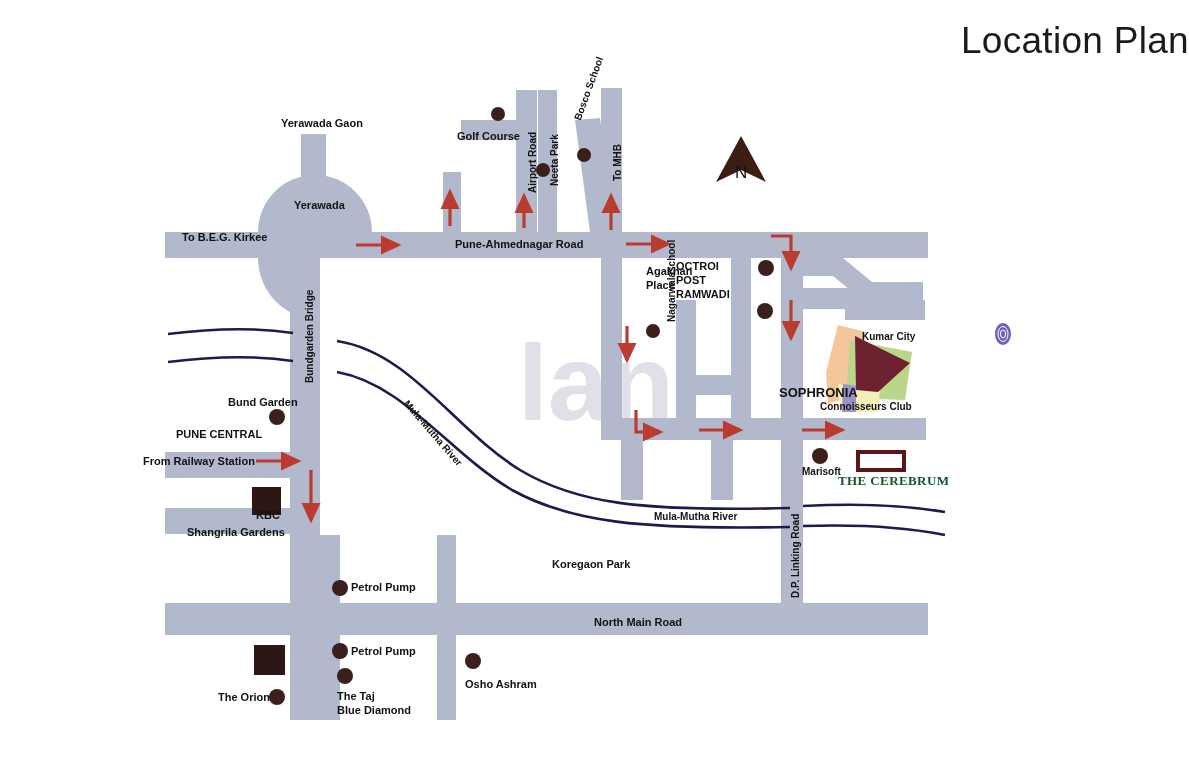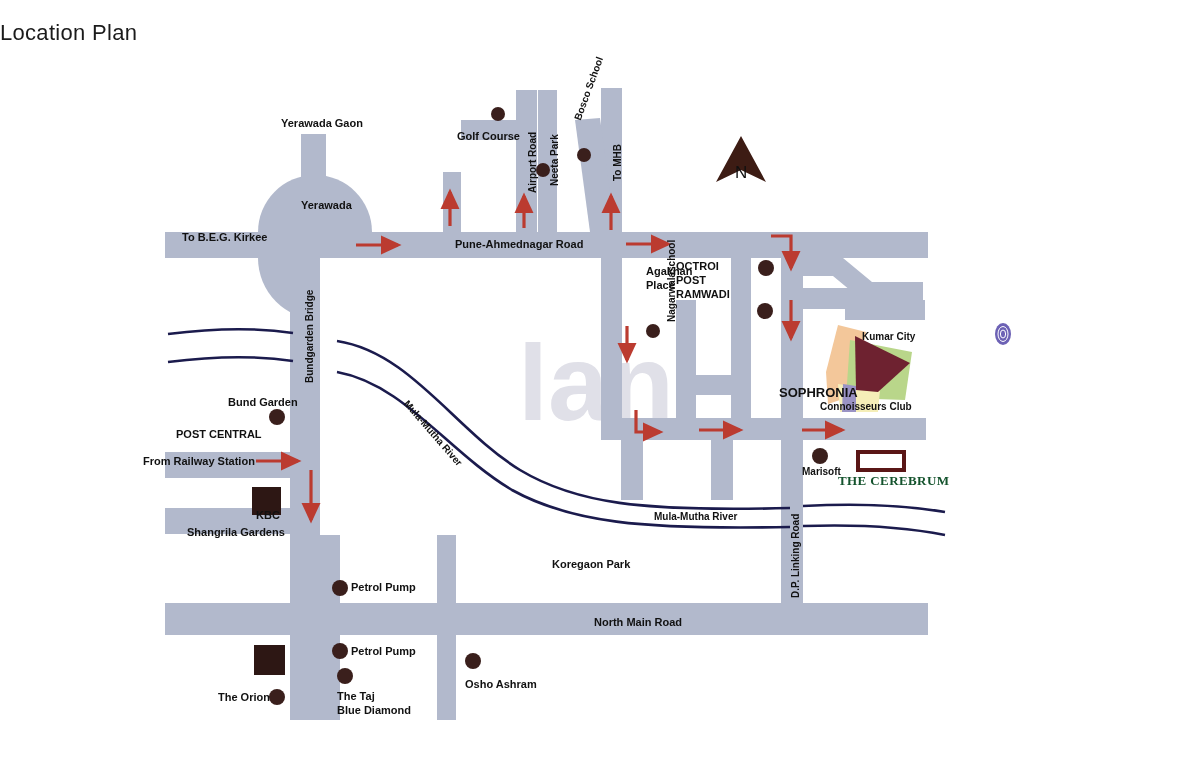--- a/index.html
+++ b/index.html
@@ -5,23 +5,23 @@
   html,body{margin:0;padding:0;background:#ffffff;}
   body{font-family:"Liberation Sans", sans-serif;}
   #stage{
     position:relative;
     width:1189px;height:777px;
     background:#ffffff;
     overflow:hidden;
   }
   #map-title{
     position:absolute;left:0;top:20px;width:1189px;
-    text-align:left;
+    text-align:right;
     font-family:"Liberation Sans", sans-serif;
-    font-size:22px;font-weight:400;color:#1b1b1b;
+    font-size:37px;font-weight:400;color:#1b1b1b;
     letter-spacing:.3px;
   }
   svg#map-svg{position:absolute;left:0;top:0;width:1189px;height:777px;}
   .lbl{
     position:absolute;
     font-family:"Liberation Sans", sans-serif;
     font-size:11px;font-weight:bold;color:#111111;
     white-space:pre;line-height:1.25;
     letter-spacing:0px;
   }
@@ -188,21 +188,21 @@
       <line x1="791" y1="300" x2="791" y2="338"></line>
       <polyline points="636,410 636,432 660,432"></polyline>
       <line x1="699" y1="430" x2="740" y2="430"></line>
       <line x1="802" y1="430" x2="842" y2="430"></line>
       <line x1="256" y1="461" x2="298" y2="461"></line>
       <line x1="311" y1="470" x2="311" y2="520"></line>
     </g>
   </svg>
 
   <div class="lbl" style="left:281px;top:117px;">Yerawada Gaon</div>
-  <div class="lbl" style="left:301px;top:199px;text-align:right;">Yerawada</div>
+  <div class="lbl" style="left:294px;top:199px;text-align:right;">Yerawada</div>
   <div class="lbl" style="left:182px;top:231px;">To B.E.G. Kirkee</div>
   <div class="lbl" style="left:457px;top:86px;margin-top:44px;">Golf Course</div>
 
   <div class="lbl sm rot90" style="left:527px;top:193px;">Airport Road</div>
   <div class="lbl sm rot90" style="left:549px;top:186px;">Neeta Park</div>
   <div class="lbl sm rot-bosco" style="left:572px;top:118px;">Bosco School</div>
   <div class="lbl sm rot90" style="left:612px;top:181px;">To MHB</div>
 
   <div class="lbl" style="left:419px;top:238px;padding-left:36px;">Pune-Ahmednagar Road</div>
 
@@ -225,21 +225,21 @@
       <ellipse cx="10" cy="12" rx="5" ry="7.5"></ellipse>
       <ellipse cx="10" cy="12" rx="2.6" ry="4"></ellipse>
     </g>
   </svg>
 
   <div class="lbl sm" style="left:802px;top:466px;">Marisoft</div>
   <div id="cerebrum-label" style="left:838px;top:473px;">THE CEREBRUM</div>
 
   <div class="lbl sm rot90" style="left:304px;top:383px;">Bundgarden Bridge</div>
   <div class="lbl" style="left:228px;top:396px;">Bund Garden</div>
-  <div class="lbl" style="left:176px;top:428px;">POST CENTRAL</div>
+  <div class="lbl" style="left:176px;top:428px;">PUNE CENTRAL</div>
   <div class="lbl" style="left:143px;top:455px;">From Railway Station</div>
   <div class="lbl" style="left:256px;top:509px;">KBC</div>
   <div class="lbl" style="left:187px;top:526px;">Shangrila Gardens</div>
 
   <div class="lbl sm rot-mula1" style="left:410px;top:398px;">Mula-Mutha River</div>
   <div class="lbl sm" style="left:654px;top:511px;">Mula-Mutha River</div>
 
   <div class="lbl sm rot90" style="left:790px;top:598px;">D.P. Linking Road</div>
 
   <div class="lbl" style="left:535px;top:558px;padding-left:17px;">Koregaon Park</div>

